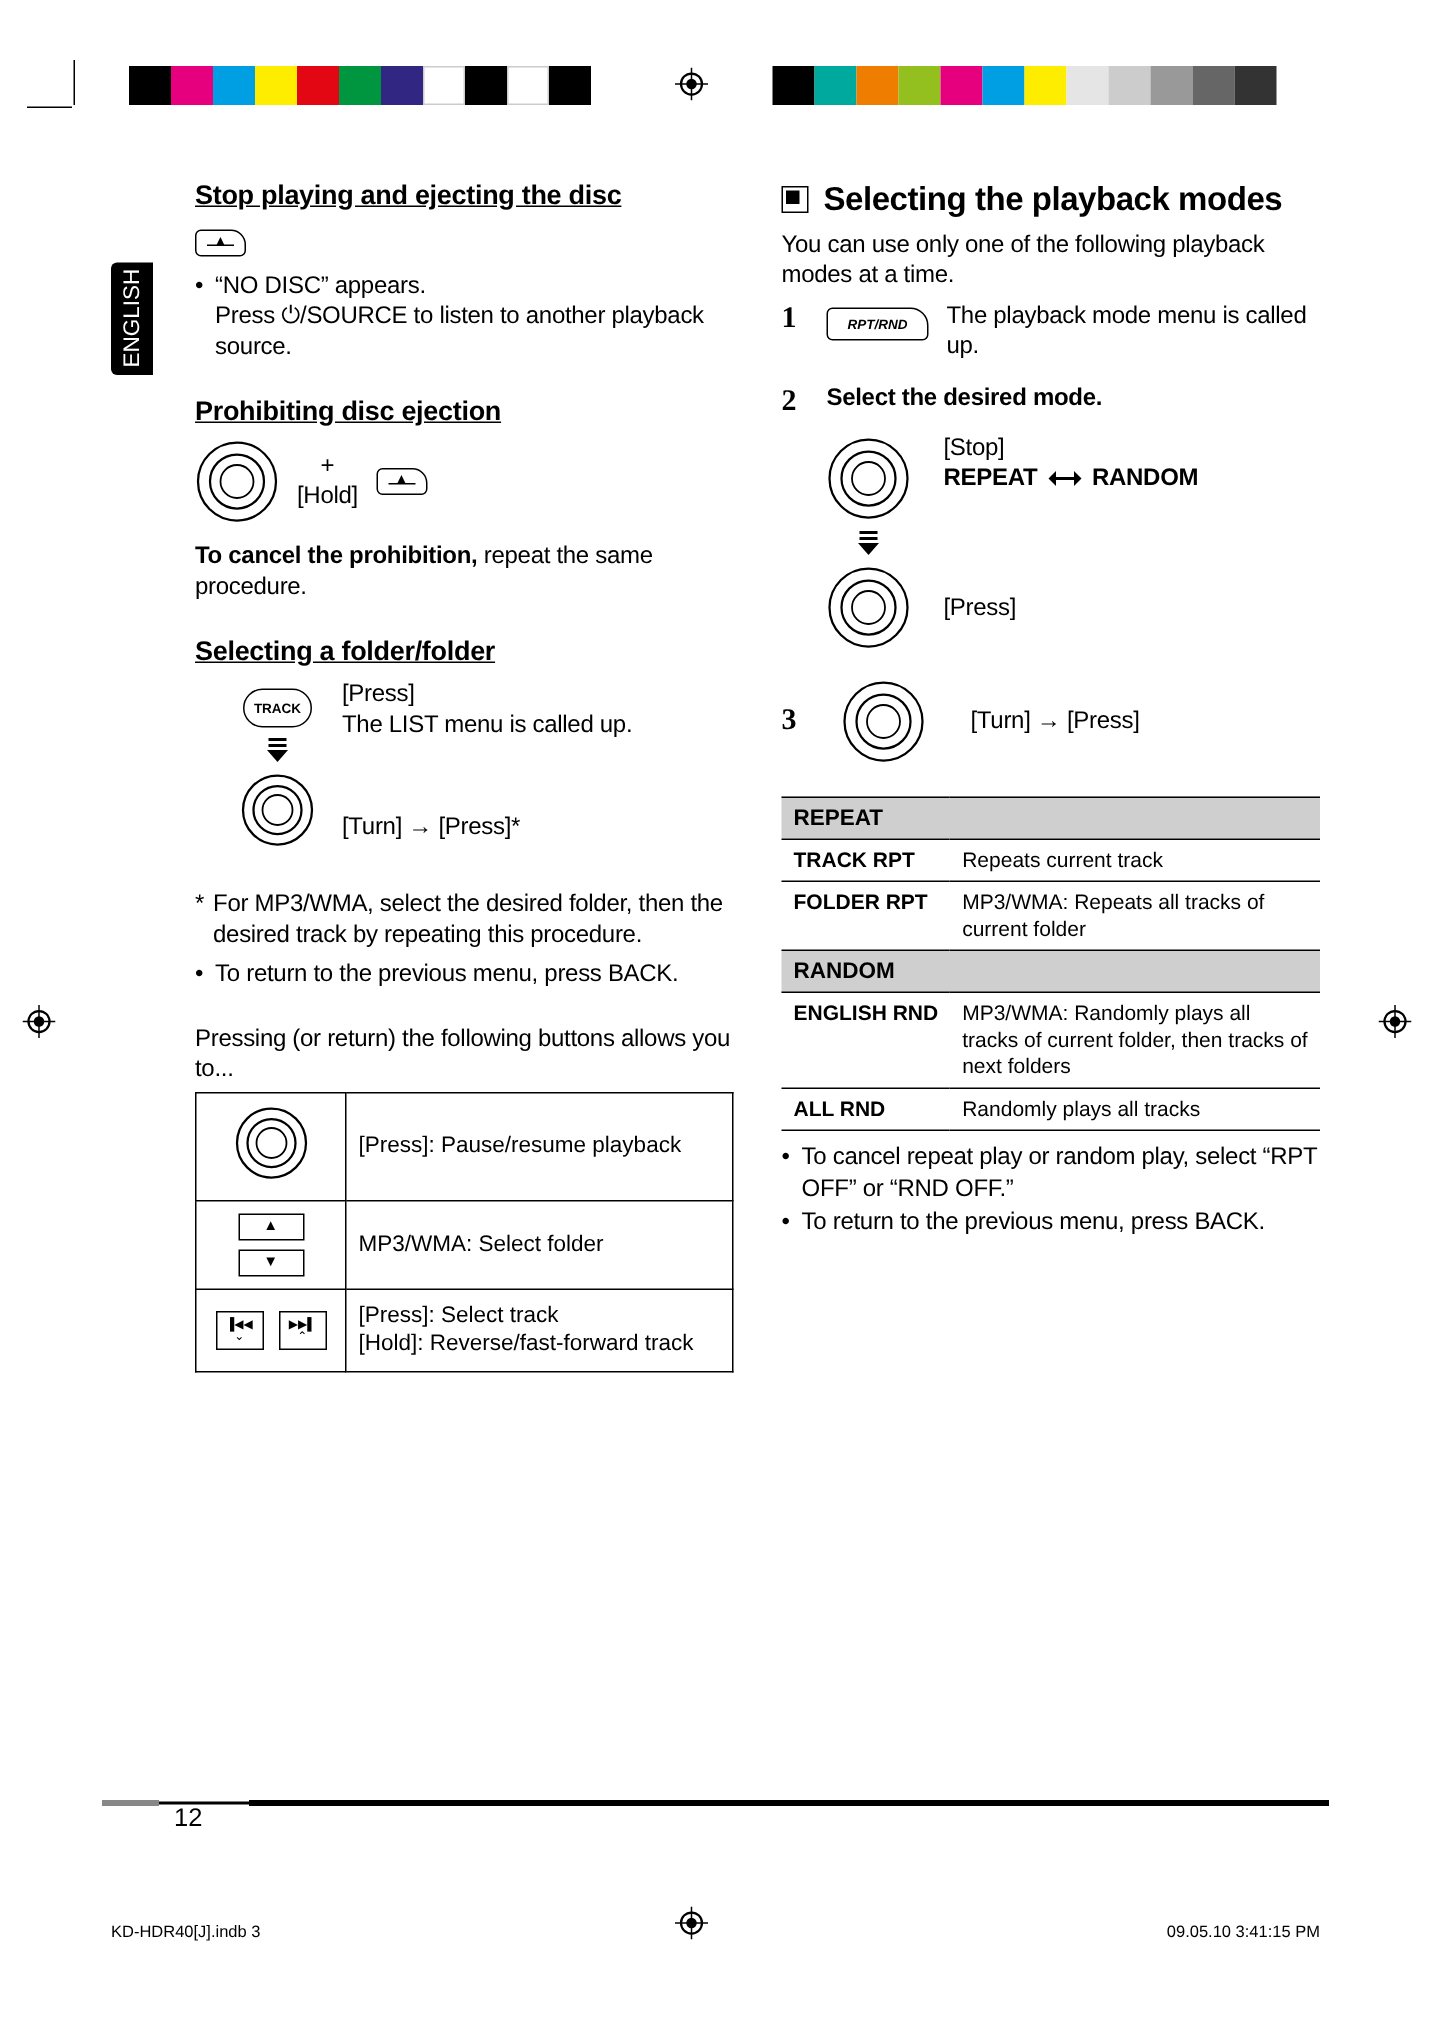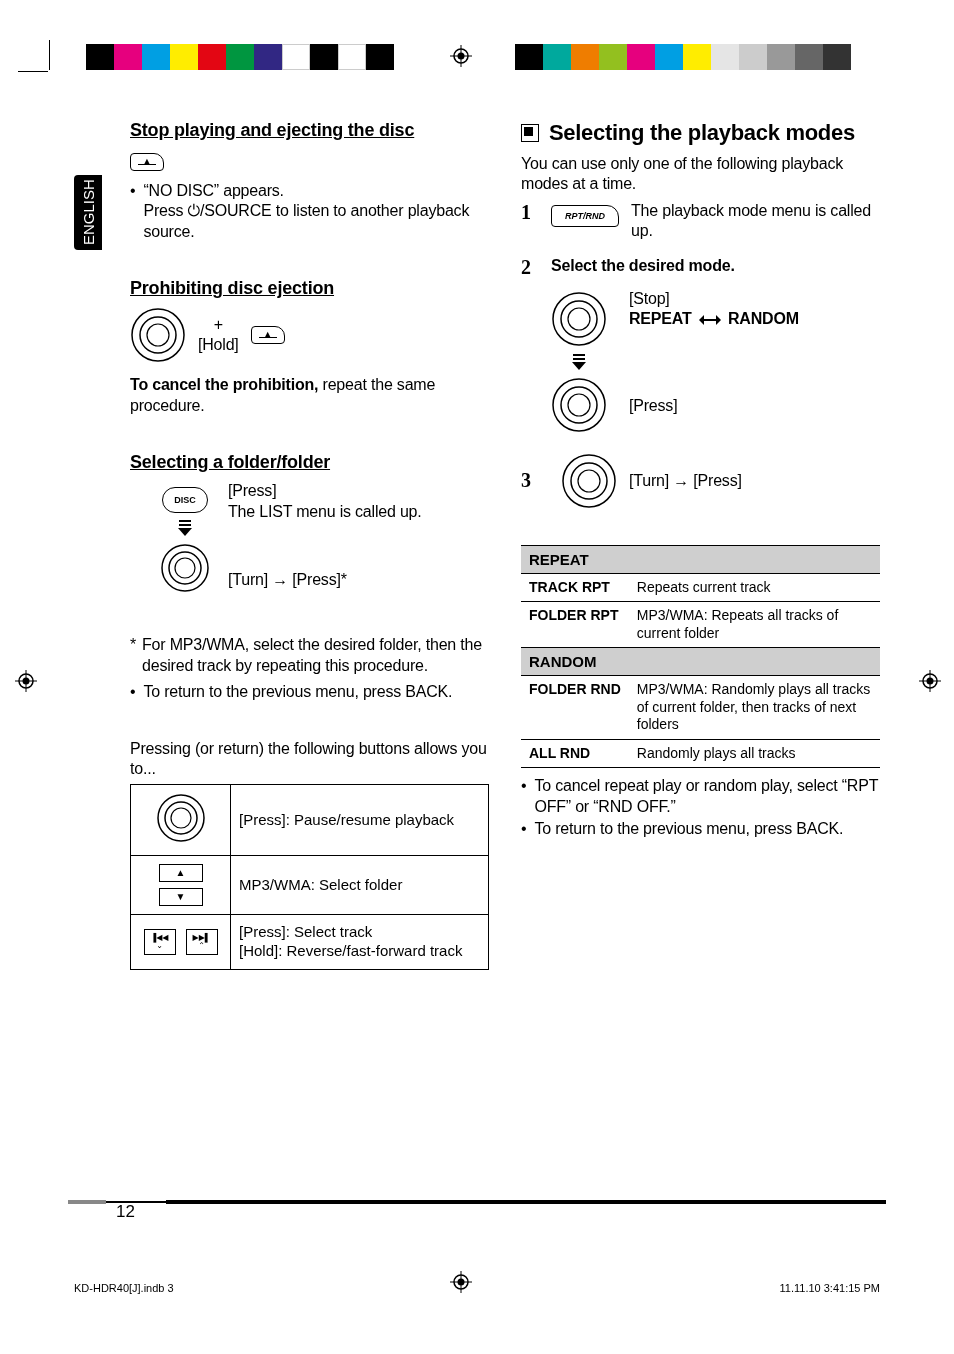--- a/index.html
+++ b/index.html
@@ -57,21 +57,21 @@
   .foot-bar{position:absolute;left:68px;bottom:150px;right:68px;height:4px}
   .foot-bar::before{content:"";position:absolute;left:0;height:4px;width:38px;background:#888}
   .foot-bar .thin{position:absolute;left:38px;right:0;top:1px;height:2px;background:#000}
   .foot-bar .thick{position:absolute;right:0;height:4px;width:720px;background:#000}
   .footer-meta{position:absolute;left:74px;right:74px;bottom:60px;font-size:11px;color:#000;display:flex;justify-content:space-between;font-family:Arial,sans-serif}
   .double-arrow{display:inline-block;position:relative;width:28px;height:10px;vertical-align:middle}
   .double-arrow::before,.double-arrow::after{content:"";position:absolute;top:4px;height:2px;background:#000}
   .double-arrow::before{left:4px;right:4px}
   .la{position:absolute;left:-2px;top:0;border:5px solid transparent;border-right-color:#000}
   .ra{position:absolute;right:-2px;top:0;border:5px solid transparent;border-left-color:#000}
-  .section-gap{margin-top:36px}
+  .section-gap{margin-top:22px}
 </style>
 </head>
 <body>
 
 <div class="scan-page">
 
   <div class="crop-mark cm-tl-h"></div>
   <div class="crop-mark cm-tl-v"></div>
 
   <div class="color-strip strip-l">
@@ -155,21 +155,21 @@
         </div>
         <span class="eject-icon" style="margin:0"></span>
       </div>
       <div class="body-text">
         <span class="bold">To cancel the prohibition,</span><span> repeat the same procedure.</span>
       </div>
 
       <div class="h-sub section-gap">Selecting a folder/folder</div>
       <div style="display:flex;gap:18px;align-items:flex-start;margin-left:30px">
         <div class="vert-flow">
-          <div class="menu-btn">DISC</div>
+          <div class="menu-btn">TRACK</div>
           <svg class="down-arrow" viewBox="0 0 18 18">
               <rect x="3" y="1" width="12" height="2" fill="#000"></rect>
               <rect x="3" y="5" width="12" height="2" fill="#000"></rect>
               <polygon points="9,17 2,9 16,9" fill="#000"></polygon>
             </svg>
           <svg class="knob" viewBox="0 0 50 50">
               <circle cx="25" cy="25" r="23" fill="none" stroke="#000" stroke-width="1.5"></circle>
               <circle cx="25" cy="25" r="16" fill="none" stroke="#000" stroke-width="1.5"></circle>
               <circle cx="25" cy="25" r="10" fill="none" stroke="#000" stroke-width="1.2"></circle>
             </svg>
@@ -283,41 +283,41 @@
         </div>
       </div>
 
       <div class="step-row" style="margin-top:14px;align-items:center">
         <div class="step-num">3</div>
         <svg class="knob-big" viewBox="0 0 56 56" style="margin-left:10px">
             <circle cx="28" cy="28" r="26" fill="none" stroke="#000" stroke-width="1.5"></circle>
             <circle cx="28" cy="28" r="18" fill="none" stroke="#000" stroke-width="1.5"></circle>
             <circle cx="28" cy="28" r="11" fill="none" stroke="#000" stroke-width="1.2"></circle>
           </svg>
-        <div class="body-text" style="">[Turn] → [Press]</div>
+        <div class="body-text" style="margin-left:18px">[Turn] → [Press]</div>
       </div>
 
       <table class="tbl section-gap">
         <tbody>
             <tr>
               <th colspan="2">REPEAT</th>
             </tr>
         <tr>
               <td class="lbl">TRACK RPT</td>
               <td>Repeats current track</td>
             </tr>
         <tr>
               <td class="lbl">FOLDER RPT</td>
               <td>MP3/WMA: Repeats all tracks of current folder</td>
             </tr>
         <tr>
               <th colspan="2">RANDOM</th>
             </tr>
         <tr>
-              <td class="lbl">FOLDER RND</td>
+              <td class="lbl">ENGLISH RND</td>
               <td>MP3/WMA: Randomly plays all tracks of current folder, then tracks of next folders</td>
             </tr>
         <tr>
               <td class="lbl">ALL RND</td>
               <td>Randomly plays all tracks</td>
             </tr>
       </tbody>
         </table>
 
       <div class="bullet body-text" style="margin-top:8px">
@@ -332,15 +332,15 @@
   </div>
 
   <div class="foot-bar">
       <div class="thin"></div>
       <div class="thick"></div>
     </div>
   <div class="page-num">12</div>
 
   <div class="footer-meta">
     <span>KD-HDR40[J].indb   3</span>
-    <span>11.11.10   3:41:15 PM</span>
+    <span>09.05.10   3:41:15 PM</span>
   </div>
 </div>
 
 </body></html>

